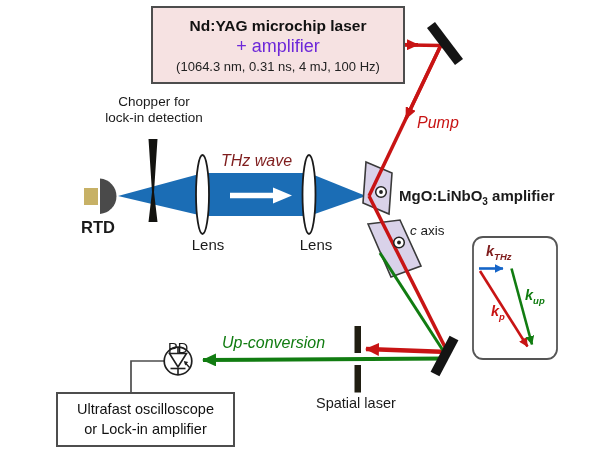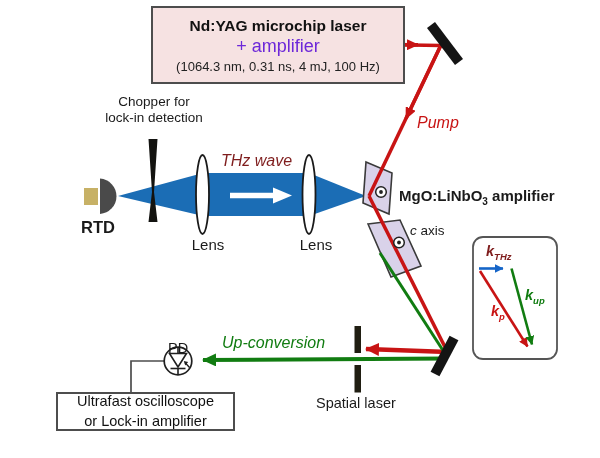--- a/index.html
+++ b/index.html
@@ -12,21 +12,21 @@
   .bi{font-weight:400;font-style:italic;}
   .pump-c{color:#c81414;}
   .thz-c{color:#7f1d1d;}
   .green-c{color:#117c11;}
   .laser-box{position:absolute;left:151px;top:6px;width:254px;height:78px;
     background:#f6e2e2;border:2px solid #4d4d4d;box-sizing:border-box;
     display:flex;flex-direction:column;justify-content:center;align-items:center;gap:1px;}
   .laser-box .t1{font-weight:700;font-size:15.5px;color:#111;}
   .laser-box .t2{font-weight:400;font-size:18px;color:#6d28d9;}
   .laser-box .t3{font-size:13px;color:#222;margin-top:1px;}
-  .scope-box{position:absolute;left:56px;top:392px;width:179px;height:39px;
+  .scope-box{position:absolute;left:56px;top:392px;width:179px;height:55px;
     background:#fff;border:2px solid #4d4d4d;box-sizing:border-box;
     display:flex;flex-direction:column;justify-content:center;align-items:center;}
   .scope-box span{font-size:14.5px;color:#111;line-height:1.35;}
   .klbl{position:absolute;font-weight:700;font-style:italic;font-size:14.5px;}
   .klbl sub{font-size:9.5px;font-style:italic;}
   sub.cr{font-size:10px;}
 </style>
 </head>
 <body>
 

